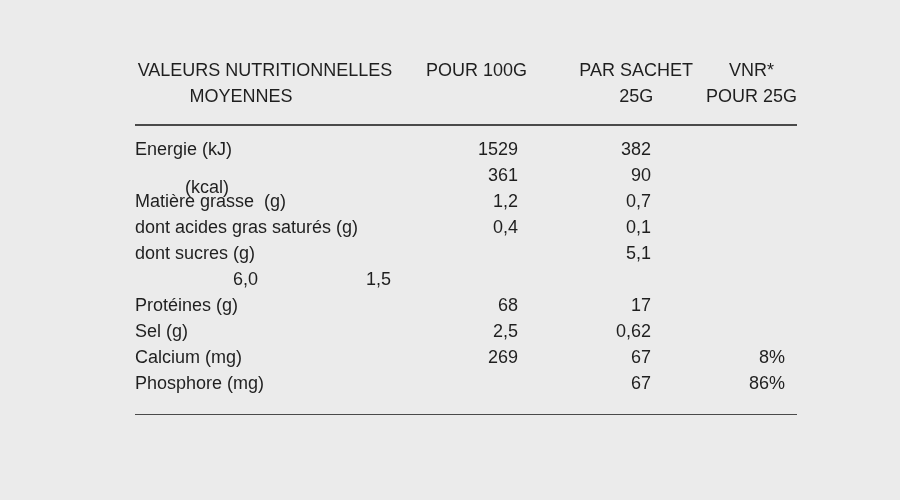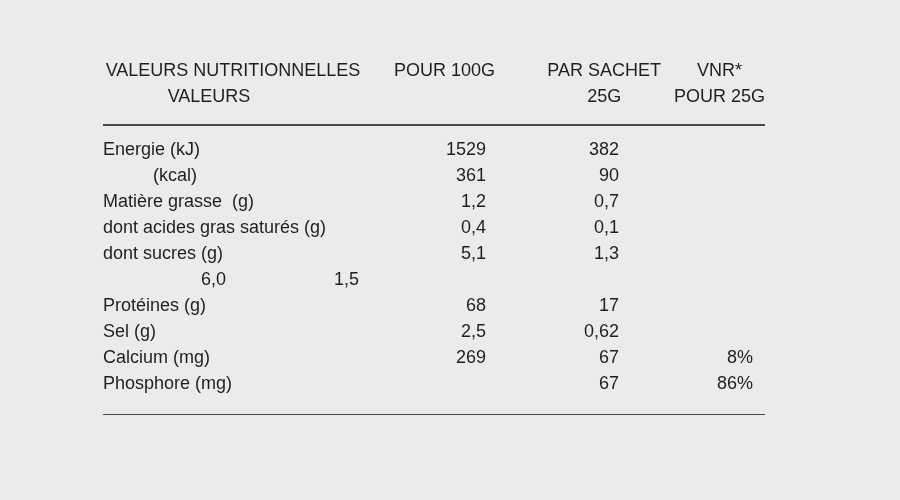--- a/index.html
+++ b/index.html
@@ -10,21 +10,21 @@
   .sheet {
     position: relative;
     width: 900px;
     height: 500px;
     background: #ebebeb;
     color: #1f1f1f;
     overflow: hidden;
   }
   .nutri-table {
     position: absolute;
-    left: 103px;
+    left: 135px;
     top: 57px;
     width: 662px;
     font-size: 18px;
     line-height: 26px;
   }
   .thead {
     position: relative;
     height: 67px;
     white-space: nowrap;
   }
@@ -59,39 +59,39 @@
   .row {
     display: flex;
     height: 26px;
     line-height: 26px;
   }
   .c-label {
     flex: 1 1 auto;
     text-align: left;
     white-space: pre;
   }
-  .row.indent .c-label { padding-left: 50px; }
+  .row.indent .c-label { padding-left: 50px; margin-top: 12px; }
   .c-val {
     text-align: right;
     white-space: pre;
   }
   .c-b { width: 123px; }
   .c-c { width: 133px; }
   .c-d { width: 146px; padding-right: 12px; box-sizing: border-box; }
 </style>
 </head>
 <body>
 
 <div class="sheet">
   <div class="nutri-table">
 
     <div class="thead">
       <div class="h-cell h-col-label">
         <span class="h-line h-line1">VALEURS NUTRITIONNELLES</span>
-        <span class="h-line h-line2">VALEURS</span>
+        <span class="h-line h-line2">MOYENNES</span>
       </div>
       <div class="h-cell h-col-per100">
         <span class="h-line">POUR 100G</span>
       </div>
       <div class="h-cell h-col-sachet">
         <span class="h-line">PAR SACHET</span>
         <span class="h-line">25G</span>
       </div>
       <div class="h-cell h-col-vnr">
         <span class="h-line">VNR*</span>
@@ -127,21 +127,20 @@
     <span class="c-label">dont acides gras saturés (g)</span>
     <span class="c-val c-b">0,4</span>
     <span class="c-val c-c">0,1</span>
     <span class="c-val c-d"></span>
   </div>
 
 
   <div class="row">
     <span class="c-label">dont sucres (g)</span>
     <span class="c-val c-b">5,1</span>
-    <span class="c-val c-c">1,3</span>
     <span class="c-val c-d"></span>
   </div>
 
   <div class="row">
     <span class="c-val c-b">6,0</span>
     <span class="c-val c-c">1,5</span>
     <span class="c-val c-d"></span>
   </div>
 
   <div class="row">

